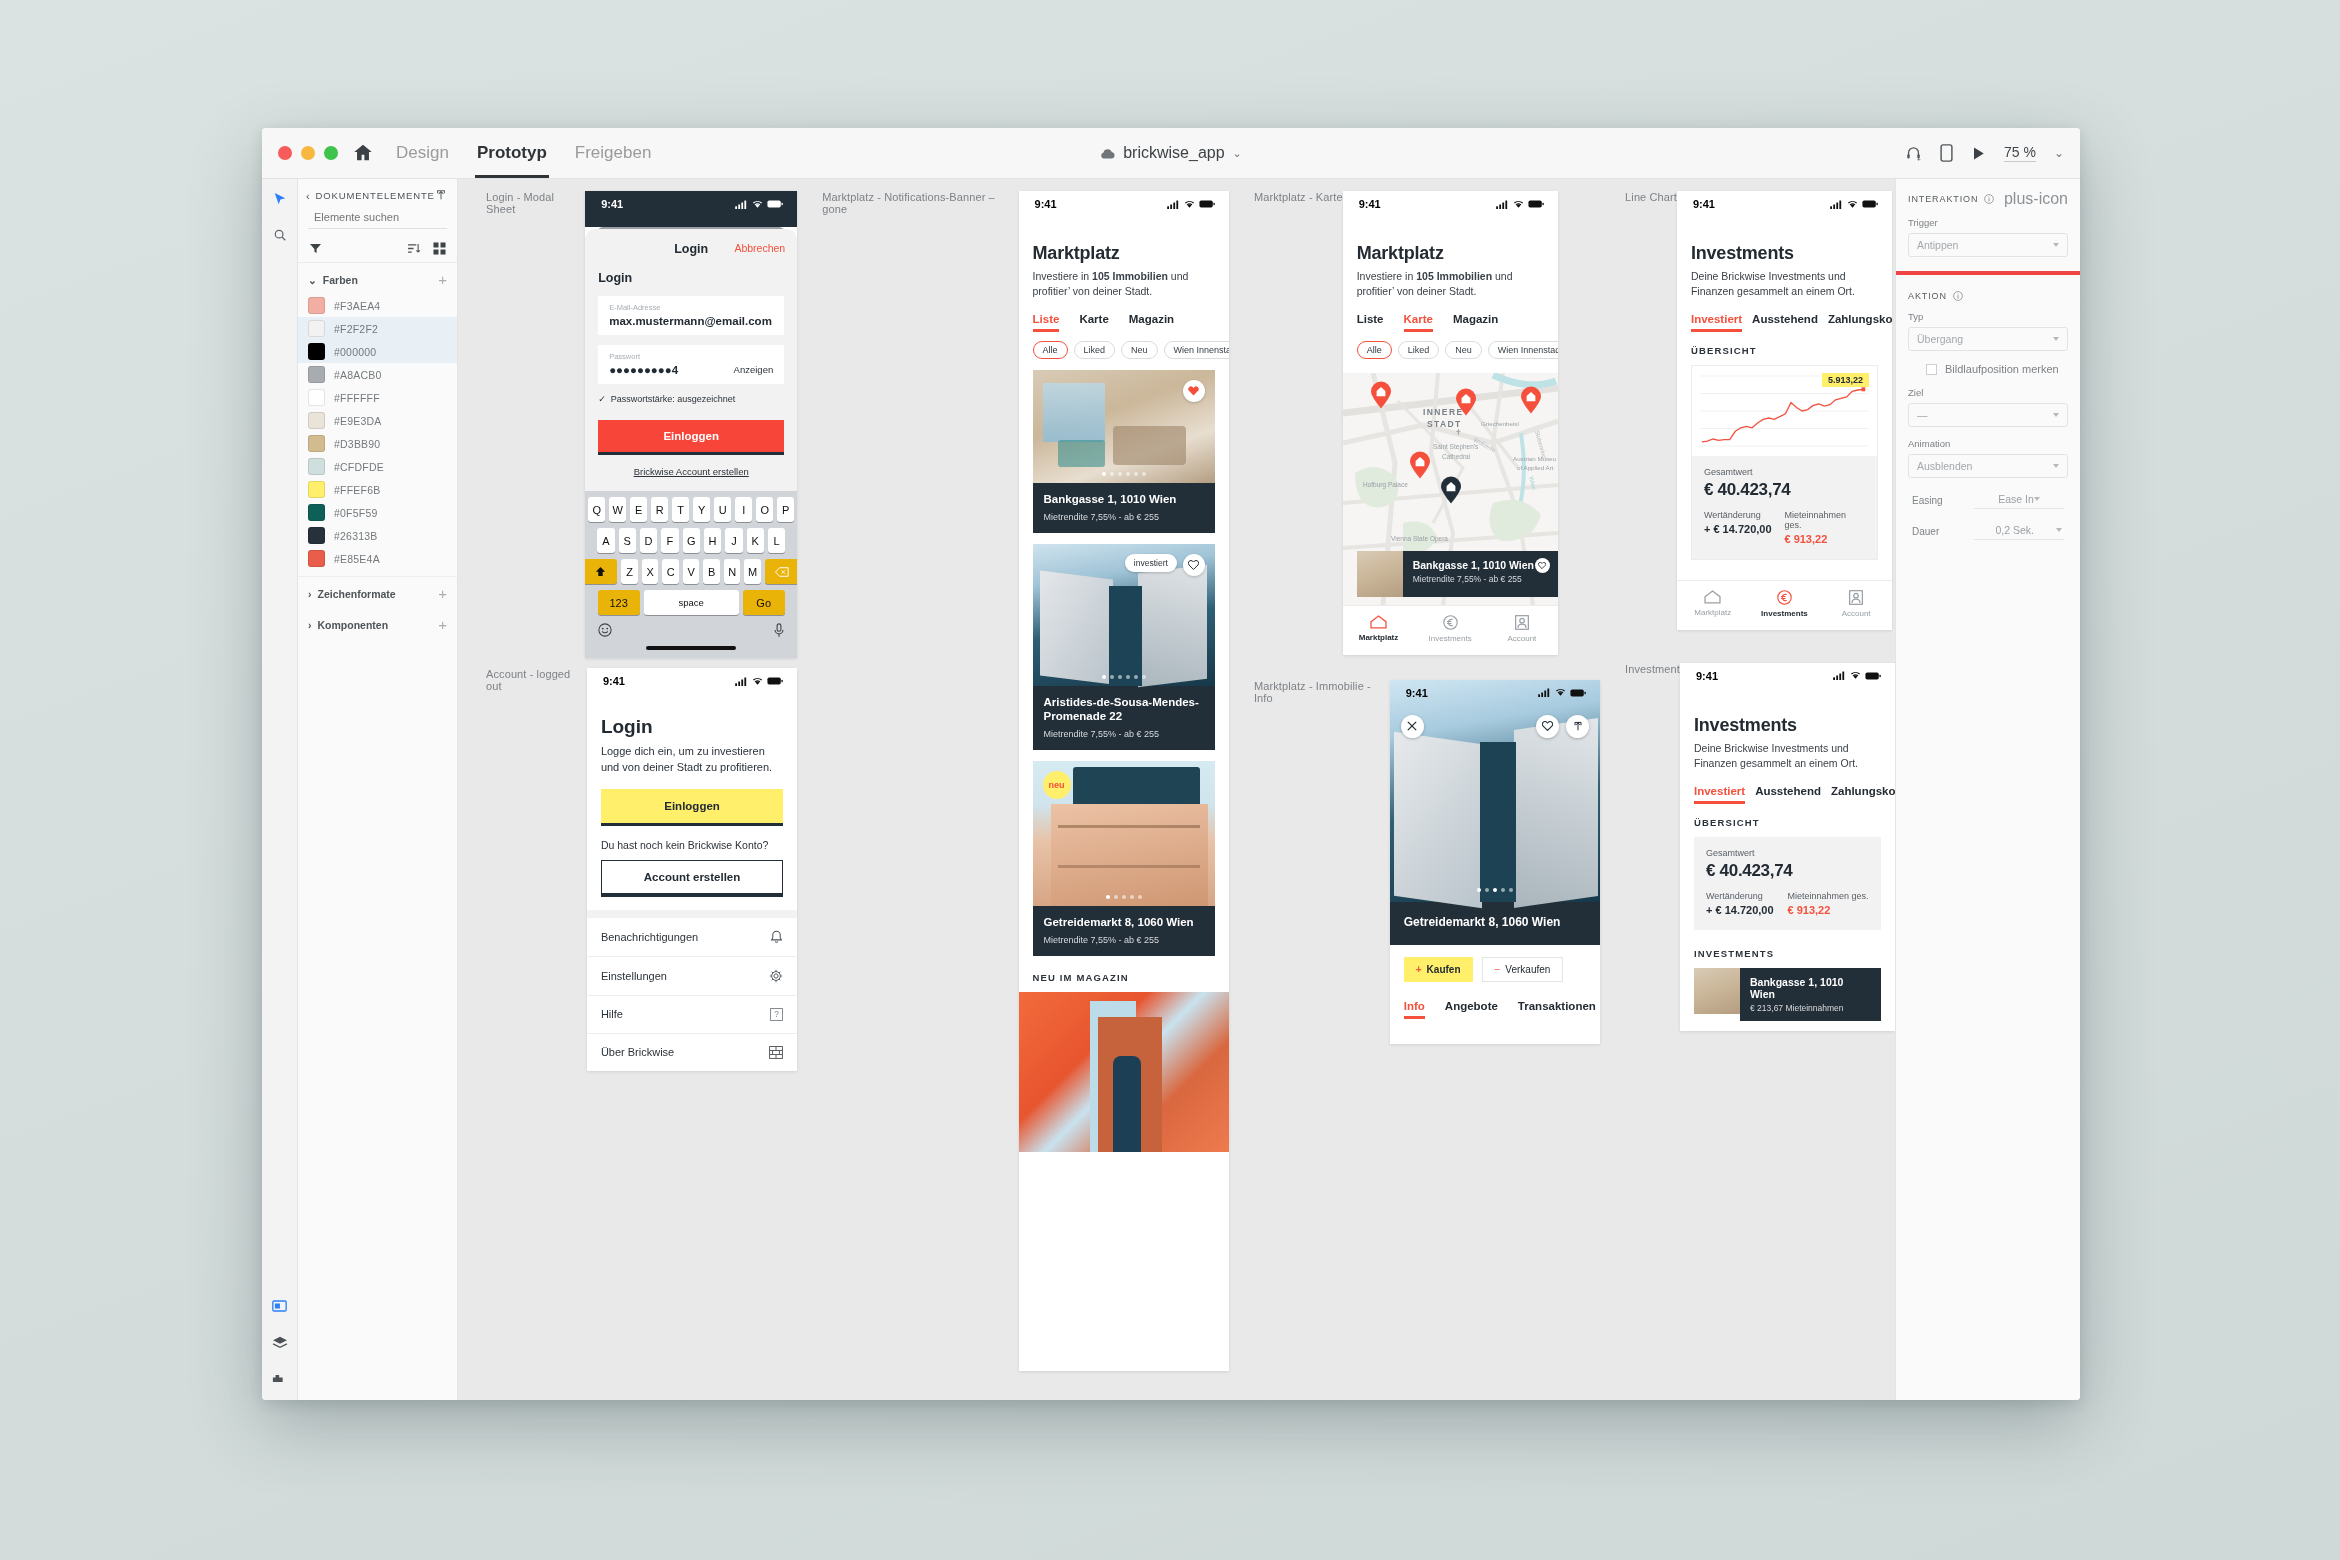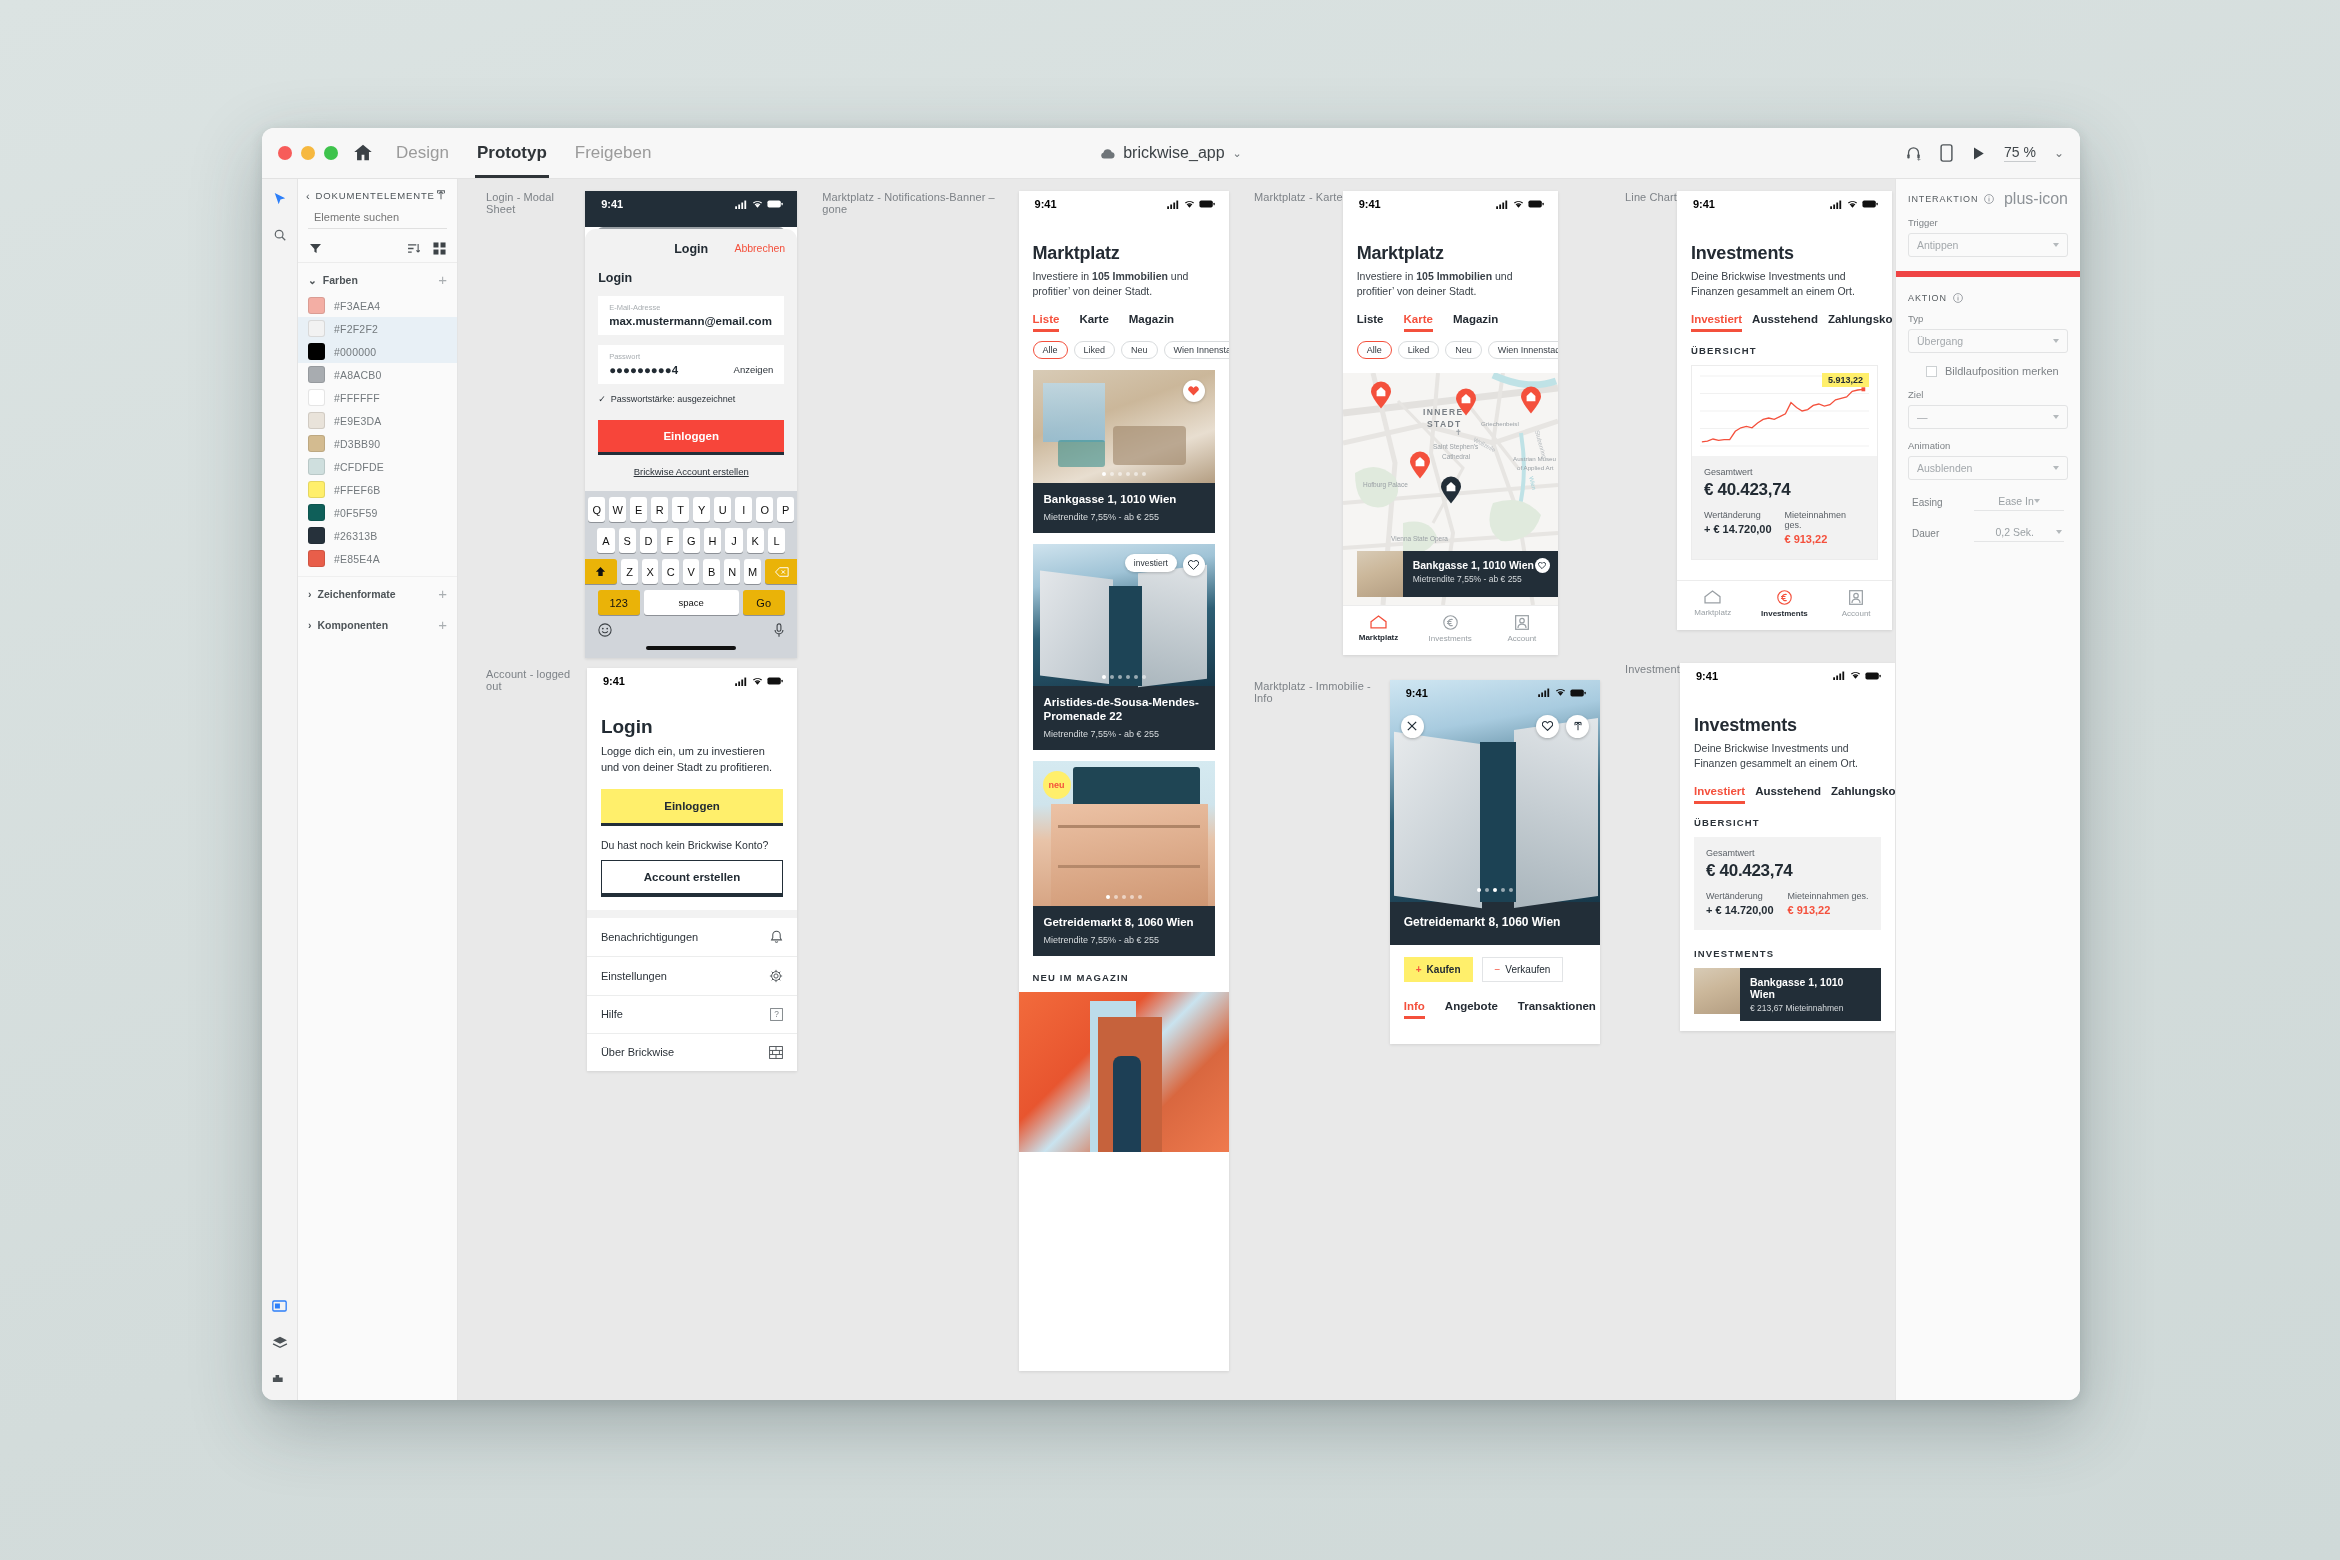--- a/index.html
+++ b/index.html
@@ -9,21 +9,21 @@
     background: #d7e0df;
     overflow: hidden;
   }
   #stage { position: relative; width: 2340px; height: 1560px;
     background: linear-gradient(160deg,#dbe3e2 0%,#d3dcdb 60%,#cfd9d8 100%); }
 
   
   .window {
     position: absolute; left: 262px; top: 128px;
     width: 1818px; height: 1272px;
-    background: #f7f7f7; border-radius: 12px;
+    background: #f7f7f7; border-radius: 4px;
     box-shadow: 0 24px 70px rgba(40,55,60,.30), 0 4px 14px rgba(40,55,60,.14);
     overflow: hidden; display: flex; flex-direction: column;
   }
   
   .titlebar { height: 50px; background: #f7f7f7; display:flex; align-items:center;
      padding: 0 16px; position: relative; flex: none; }
   .traffic { display: flex; gap: 9px; align-items: center; margin-right: 14px; }
   .dot { width: 14px; height: 14px; border-radius: 50%; }
   .dot.r{background:#f75c5a} .dot.y{background:#f6b83f} .dot.g{background:#3ec34c}
   .home-ico { width: 22px; height: 22px; margin-right: 20px; display:block; }
@@ -198,21 +198,21 @@
   .invrow .body b { color:#fff; font-size:10.5px; display:block;}
   .invrow .body s { color:#d7dbde; font-size:8.5px; text-decoration:none; display:block; margin-top:3px;}
 
   
   .rpanel { width:185px; background:#fafafa; border-left:1px solid #e4e4e4;
             font-size:10.5px; color:#6e7478; flex:none;}
   .rp-head { display:flex; align-items:center; justify-content:space-between;
      padding:12px 12px 10px; }
   .rp-head-l { display:flex; align-items:center; gap:6px; font-size:9px; letter-spacing:.1em;
      color:#565c60; text-transform:uppercase;}
-  .rp-sec { padding:0 12px 14px; border-bottom:6px solid #ef4444;}
+  .rp-sec { padding:0 12px 14px; border-bottom:4px solid #ef4444;}
   .rp-lab { font-size:9.5px; color:#7d8286; margin-bottom:5px;}
   .rp-select { border:1px solid #e2e3e4; background:#fafafa; border-radius:3px;
      padding:5px 8px; display:flex; align-items:center; justify-content:space-between;
      font-size:10.5px; color:#a3a8ac; }
   .rp-check { display:flex; align-items:center; gap:8px; margin:12px 0 12px 18px; }
   .rp-check i { width:11px; height:11px; border:1px solid #ccd0d2; background:#fff; display:block;}
   .rp-check span { font-size:11px; color:#7d8286;}
   .rp-inline { display:flex; align-items:center; gap:10px; margin-top:13px; padding:0 4px;}
   .rp-inline .k { width:52px; font-size:10px; color:#7d8286;}
   .rp-inline .v { flex:1; border-bottom:1px solid #e4e5e6; display:flex;

